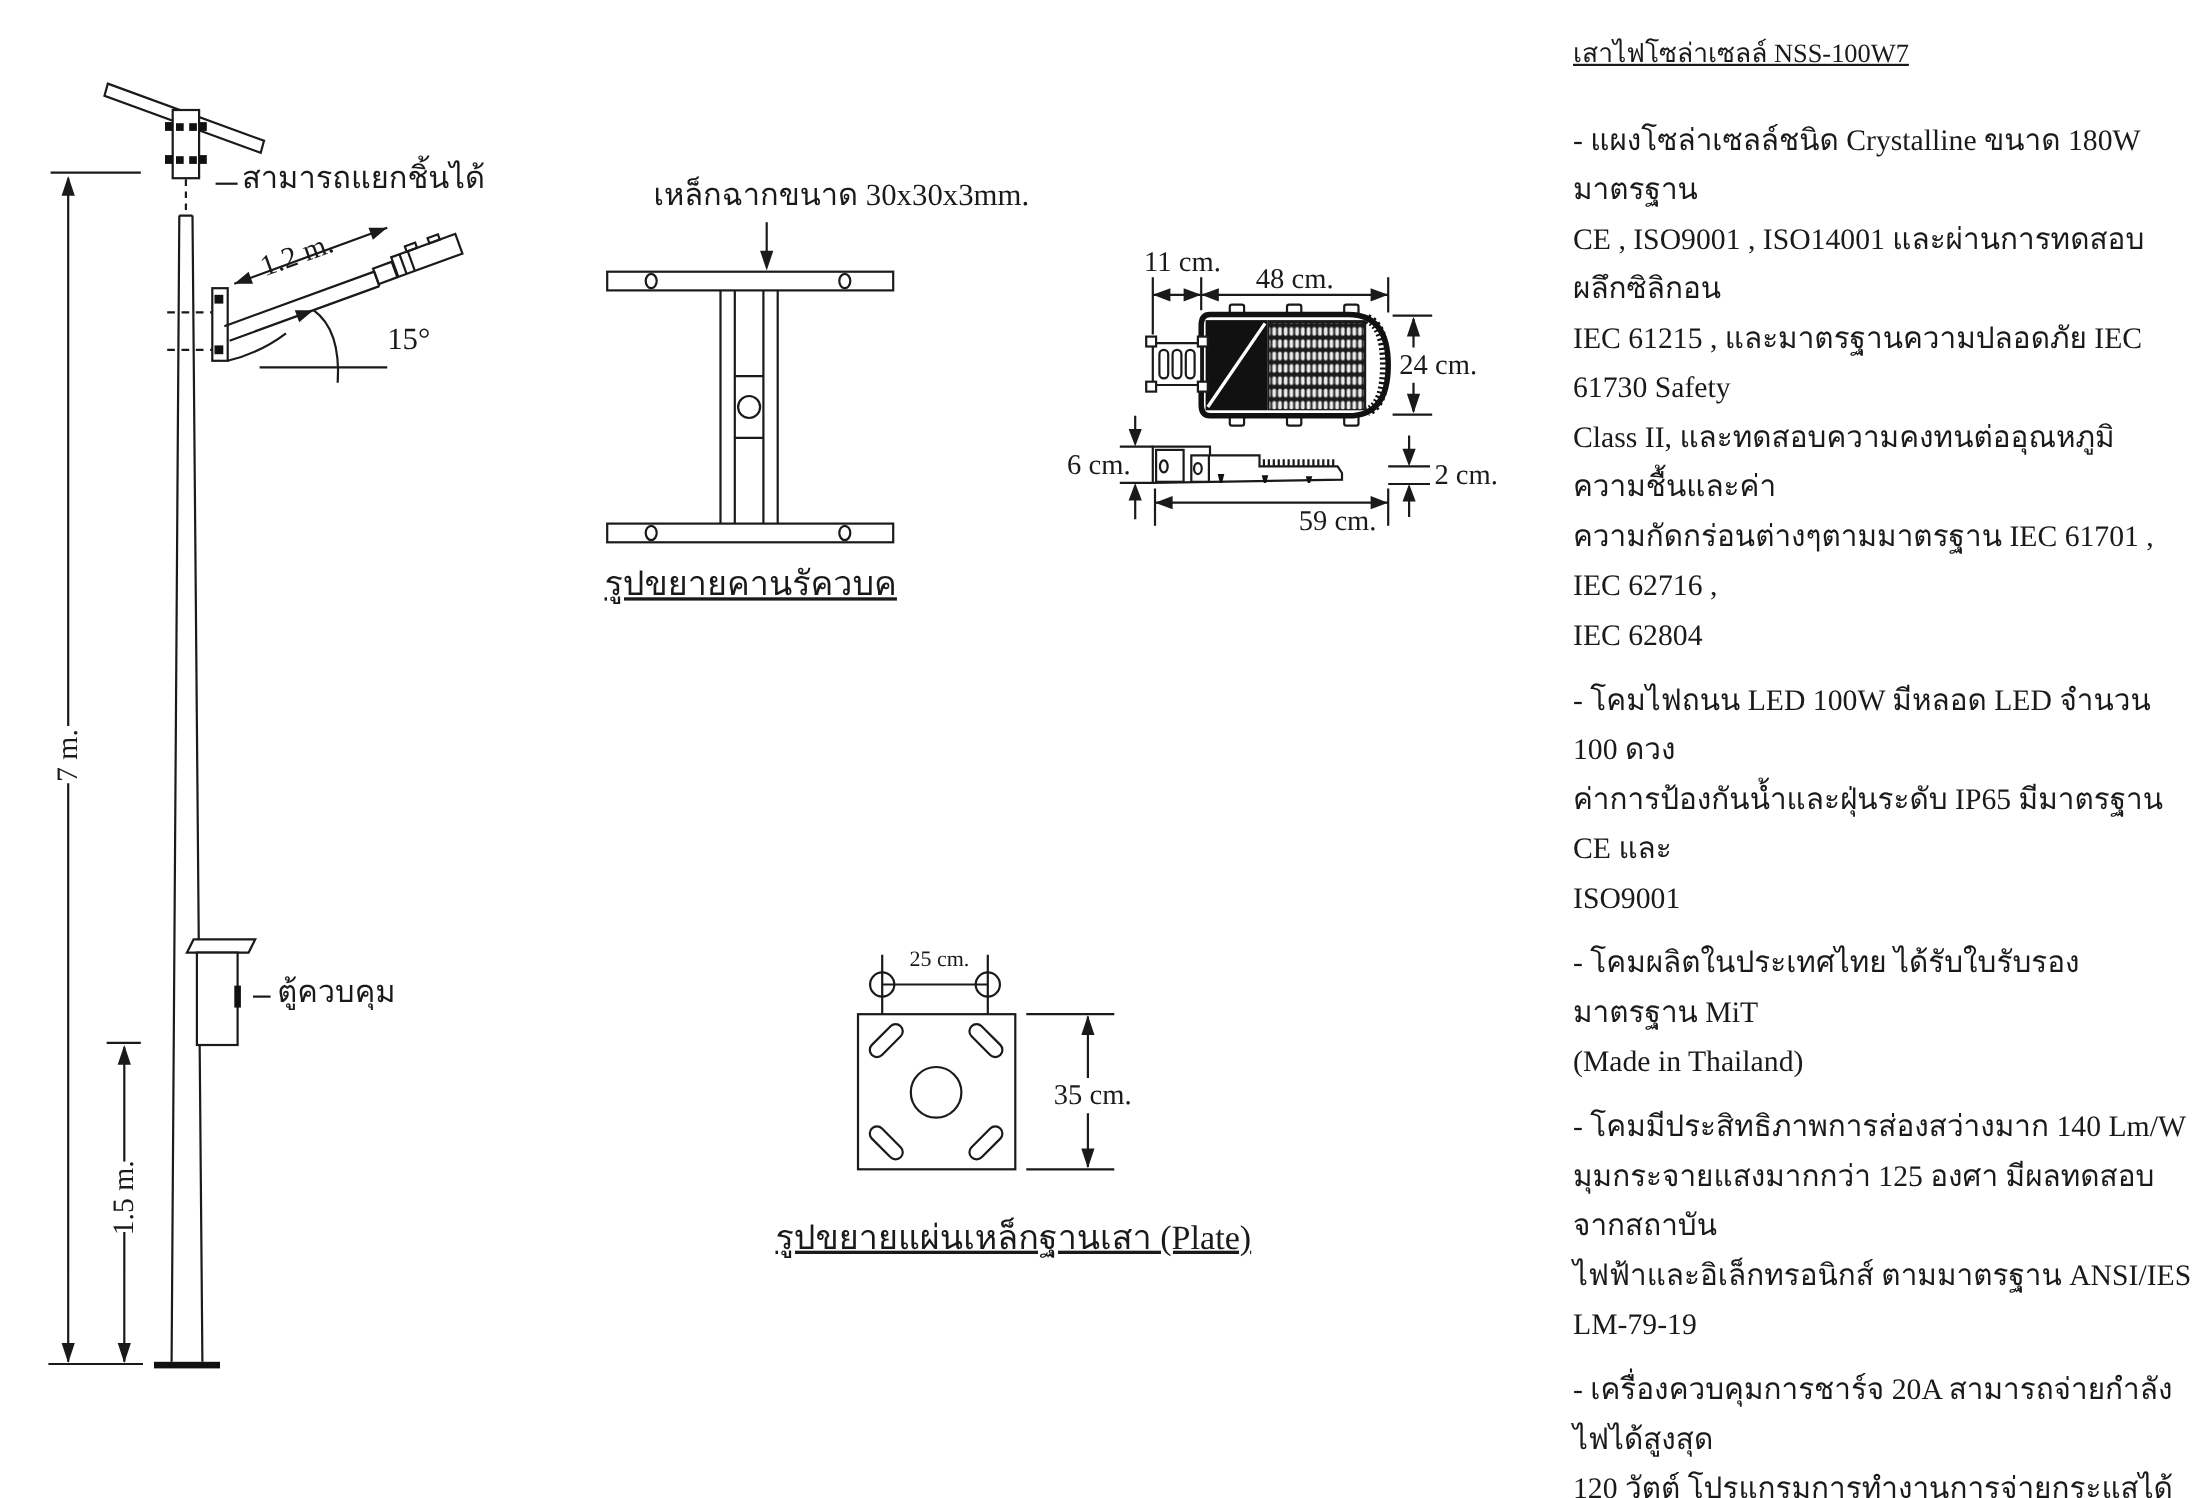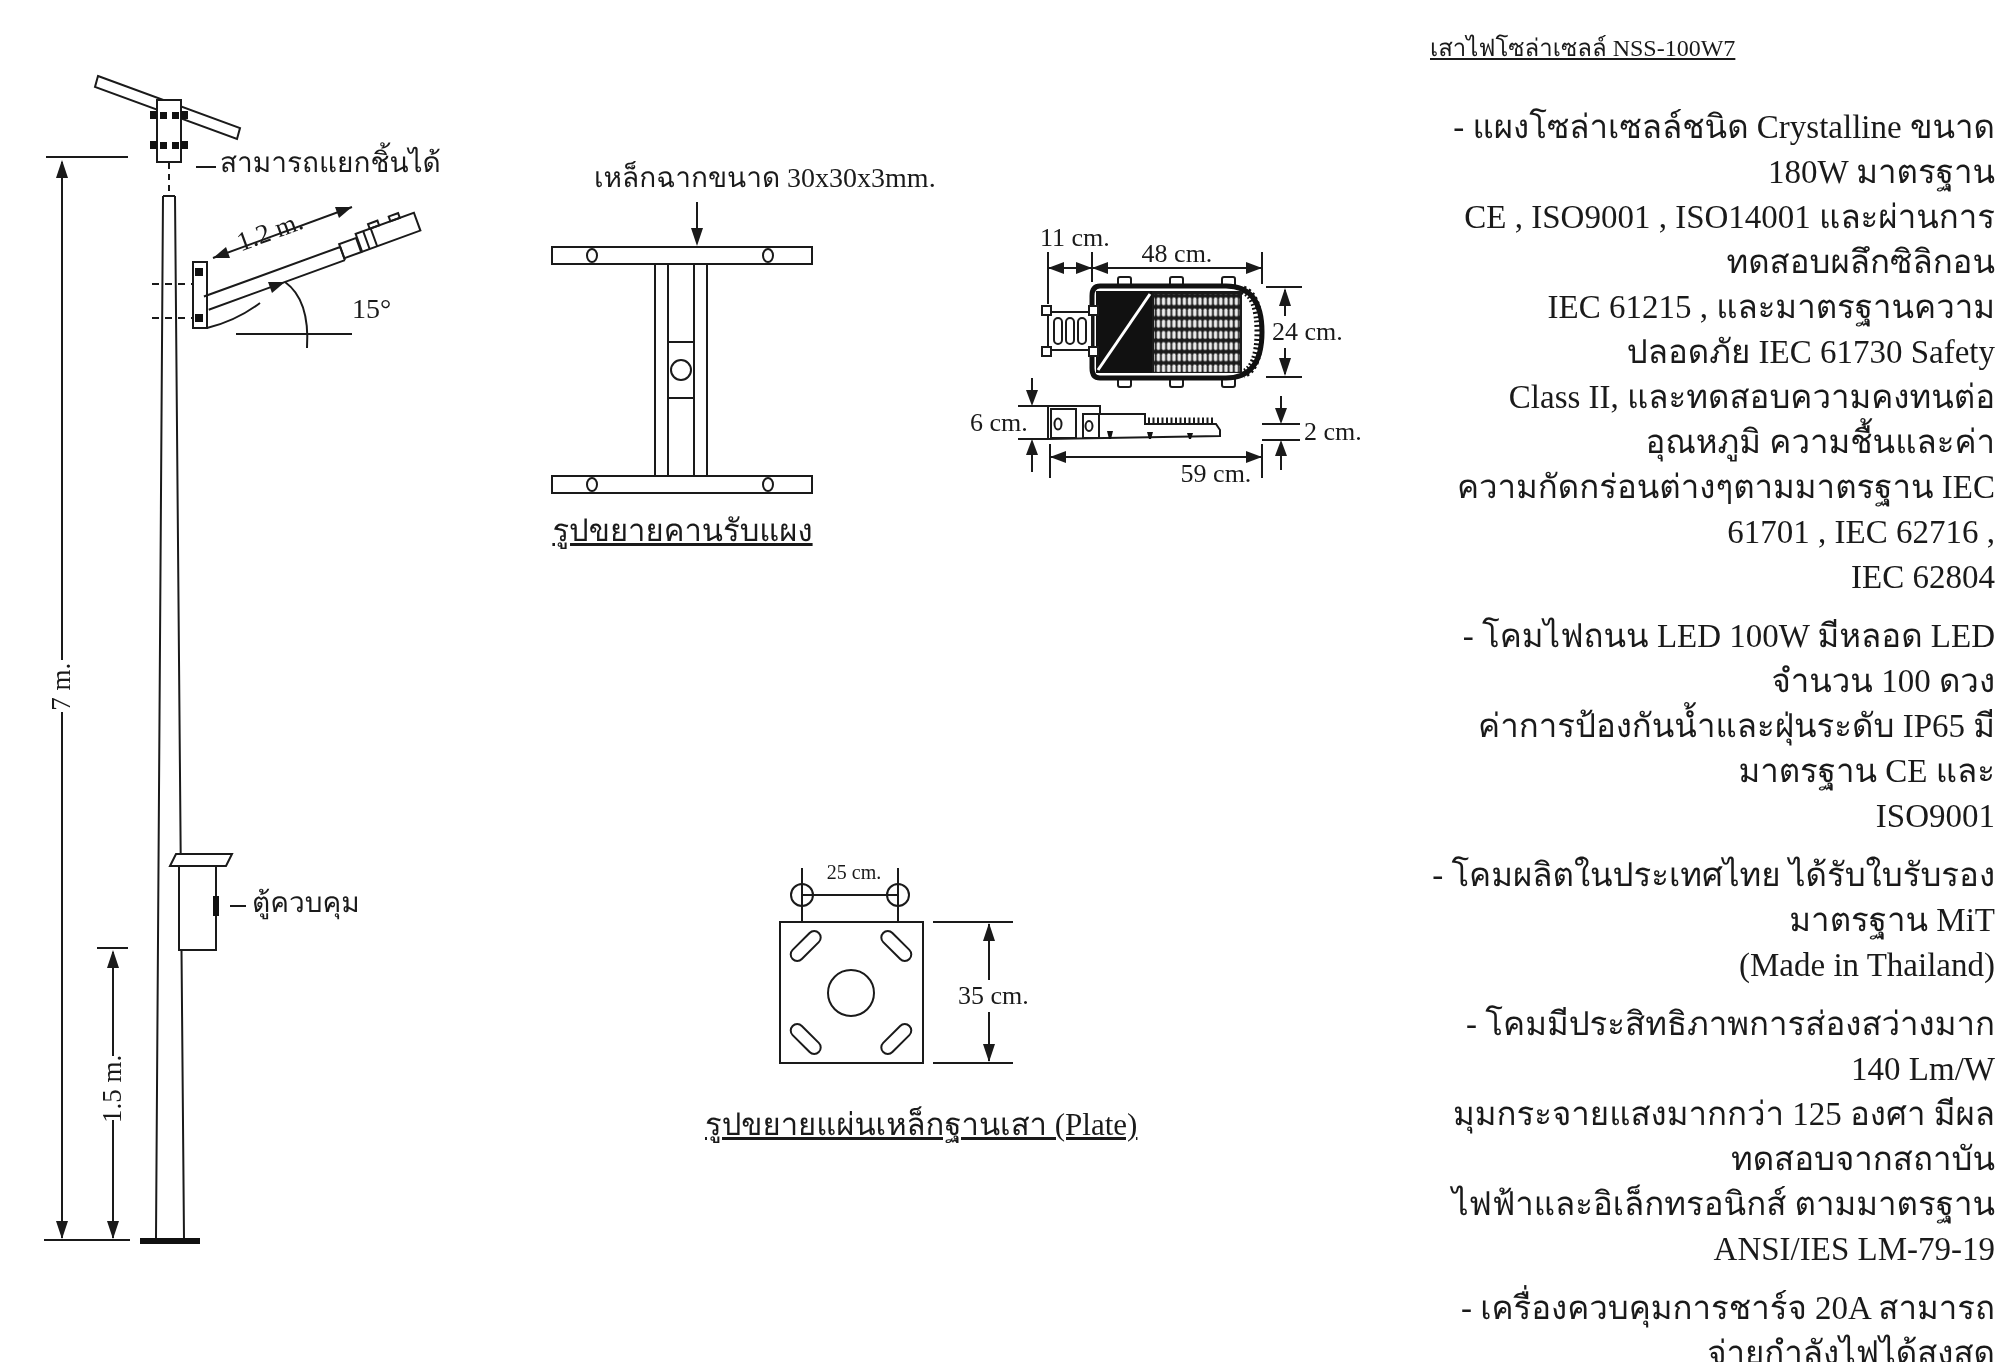--- a/index.html
+++ b/index.html
@@ -6,21 +6,21 @@
   .page{position:relative;width:2000px;height:1362px;background:#ffffff;overflow:hidden;
         font-family:"Liberation Serif","DejaVu Serif",serif;color:#1a1a1a;}
   svg{position:absolute;left:0;top:0;}
   .lbl{position:absolute;white-space:nowrap;font-size:27px;line-height:1.1;}
   .lbl.center{text-align:center;}
   .caption{font-size:31px;text-decoration:underline;}
   .rot90{transform:rotate(-90deg);transform-origin:center;}
   .rot20{transform:rotate(-20deg);transform-origin:left bottom;}
   .spec{position:absolute;left:1430px;top:28px;width:565px;}
   .spec .title{font-size:24px;font-weight:normal;text-decoration:underline;margin:0 0 38px 0;}
-  .spec p{margin:0 0 14px 0;font-size:33px;text-align:right;}
+  .spec p{margin:0 0 14px 0;font-size:27px;}
   .spec p span{display:block;line-height:45px;}
 </style>
 </head>
 <body>
 
 <div class="page">
 
   <svg width="2000" height="1362" viewBox="0 0 2000 1362">
     <defs>
       <pattern id="led" x="1156" y="296" width="5.2" height="11.2" patternUnits="userSpaceOnUse">
@@ -188,21 +188,21 @@
   </svg>
 
   <div class="lbl" style="left:220px;top:148px;font-size:28px;">สามารถแยกชิ้นได้</div>
   <div class="lbl rot20" style="left:243px;top:228px;">1.2 m.</div>
   <div class="lbl" style="left:352px;top:294px;font-size:28px;">15°</div>
   <div class="lbl rot90 center" style="left:17px;top:672px;width:90px;">7 m.</div>
   <div class="lbl rot90 center" style="left:68px;top:1074px;width:90px;">1.5 m.</div>
   <div class="lbl" style="left:252px;top:888px;font-size:28px;">ตู้ควบคุม</div>
 
   <div class="lbl center" style="left:550px;top:163px;width:295px;font-size:28px;margin-left:44px;">เหล็กฉากขนาด 30x30x3mm.</div>
-  <div class="lbl center caption" style="left:530px;top:514px;width:305px;">รูปขยายคานรับแผง</div>
+  <div class="lbl center caption" style="left:530px;top:514px;width:305px;">รูปขยายคานรัควบค</div>
 
   <div class="lbl" style="left:1040px;top:224px;font-size:26px;">11 cm.</div>
   <div class="lbl center" style="left:1117px;top:240px;width:120px;font-size:26px;">48 cm.</div>
   <div class="lbl" style="left:1272px;top:318px;font-size:26px;">24 cm.</div>
   <div class="lbl" style="left:970px;top:409px;font-size:26px;">6 cm.</div>
   <div class="lbl" style="left:1304px;top:418px;font-size:26px;">2 cm.</div>
   <div class="lbl center" style="left:1156px;top:460px;width:120px;font-size:26px;">59 cm.</div>
 
   <div class="lbl center" style="left:804px;top:861px;width:100px;font-size:20px;">25 cm.</div>
   <div class="lbl" style="left:958px;top:982px;font-size:26px;">35 cm.</div>

